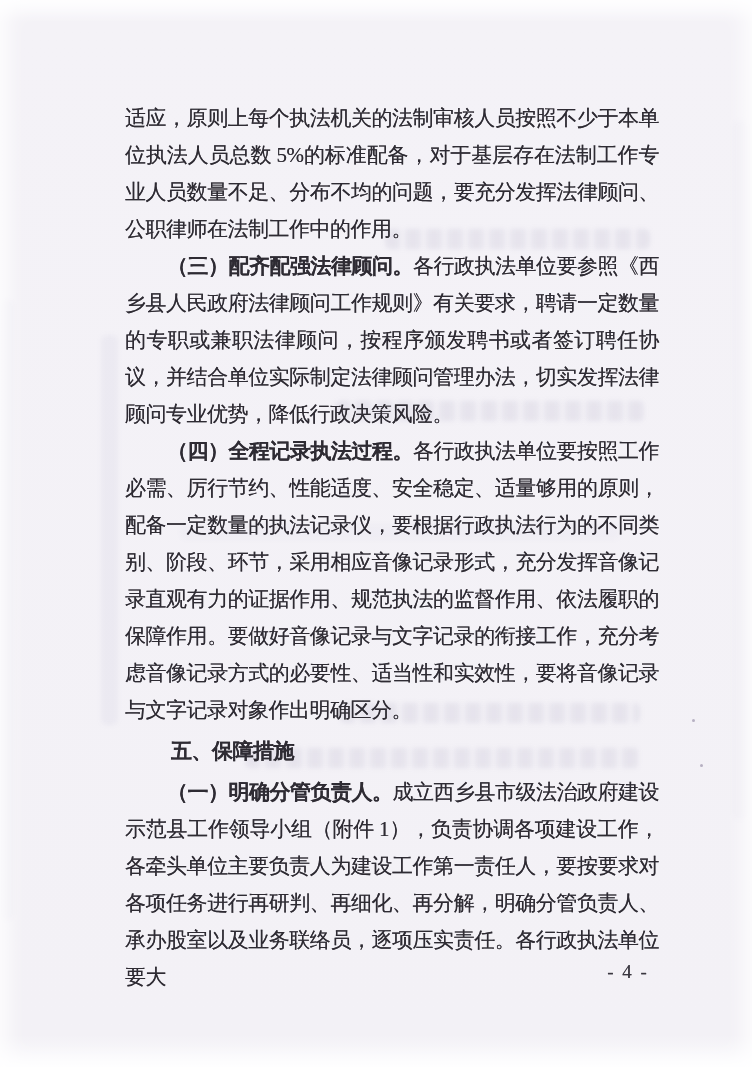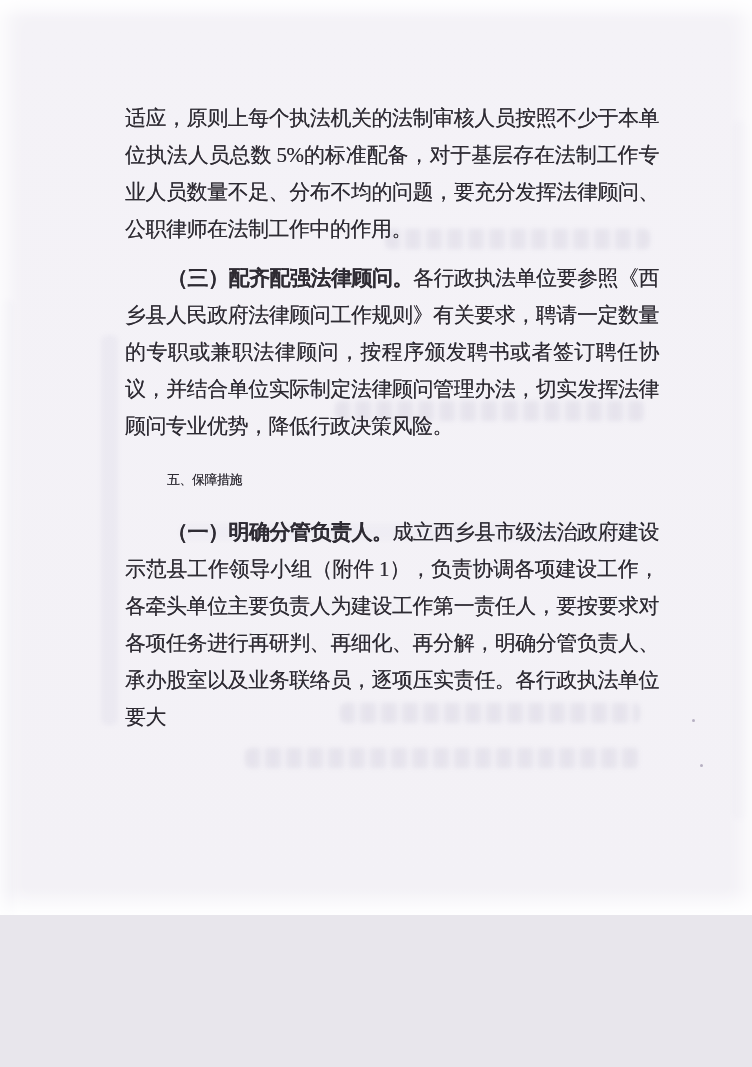--- a/index.html
+++ b/index.html
@@ -3,21 +3,21 @@
 <meta charset="utf-8">
 <style>
   html, body {
     margin: 0;
     padding: 0;
     background: #e8e6ec;
   }
   .scan-page {
     position: relative;
     width: 752px;
-    height: 915px;
+    height: 1067px;
     margin: 0 auto;
     background:
       radial-gradient(ellipse 120% 120% at 50% 45%, rgba(243,241,247,0) 60%, rgba(252,252,254,0.85) 100%),
       linear-gradient(180deg, #fbfafd 0%, #f4f2f7 2%, #f3f1f6 97%, #fcfcfe 100%),
       #f3f1f6;
     overflow: hidden;
     font-family: "Liberation Serif", "DejaVu Serif", serif;
   }
   
   .scan-page::after {
@@ -39,31 +39,30 @@
     letter-spacing: -0.5px;
     text-align: justify;
     text-shadow: 0 0 0.6px rgba(46,43,51,0.75);
   }
   .para {
     margin: 0;
     padding: 0;
   }
   .para.indent {
     text-indent: 2em;
-    margin-top: 12px;
   }
   .lead {
     font-weight: 700;
   }
   .section-heading {
-    margin: 16px;
+    margin: 4px;
     padding: 0;
-    font-size: 13px;
+    font-size: 21px;
     line-height: 37px;
-    font-weight: 400;
+    font-weight: 700;
     text-indent: 2em;
   }
   .page-number {
     position: absolute;
     top: 961px;
     left: 602px;
     width: 52px;
     text-align: center;
     color: #3a3740;
     font-size: 19px;
@@ -125,20 +124,21 @@
   <div class="speck sp1"></div>
   <div class="speck sp2"></div>
   <div class="speck sp3"></div>
 
   <div class="text-block">
 
     <p class="para"><span>适应，原则上每个执法机关的法制审核人员按照不少于本单位执法人员总数 5%的标准配备，对于基层存在法制工作专业人员数量不足、分布不均的问题，要充分发挥法律顾问、公职律师在法制工作中的作用。</span></p>
 
     <p class="para indent"><span class="lead">（三）配齐配强法律顾问。</span><span>各行政执法单位要参照《西乡县人民政府法律顾问工作规则》有关要求，聘请一定数量的专职或兼职法律顾问，按程序颁发聘书或者签订聘任协议，并结合单位实际制定法律顾问管理办法，切实发挥法律顾问专业优势，降低行政决策风险。</span></p>
 
+    <p class="para indent"><span class="lead">（四）全程记录执法过程。</span><span>各行政执法单位要按照工作必需、厉行节约、性能适度、安全稳定、适量够用的原则，配备一定数量的执法记录仪，要根据行政执法行为的不同类别、阶段、环节，采用相应音像记录形式，充分发挥音像记录直观有力的证据作用、规范执法的监督作用、依法履职的保障作用。要做好音像记录与文字记录的衔接工作，充分考虑音像记录方式的必要性、适当性和实效性，要将音像记录与文字记录对象作出明确区分。</span></p>
 
     <h3 class="section-heading">五、保障措施</h3>
 
     <p class="para indent"><span class="lead">（一）明确分管负责人。</span><span>成立西乡县市级法治政府建设示范县工作领导小组（附件 1），负责协调各项建设工作，各牵头单位主要负责人为建设工作第一责任人，要按要求对各项任务进行再研判、再细化、再分解，明确分管负责人、承办股室以及业务联络员，逐项压实责任。各行政执法单位要大</span></p>
 
   </div>
 
   <div class="page-number">- 4 -</div>
 
 </div>

